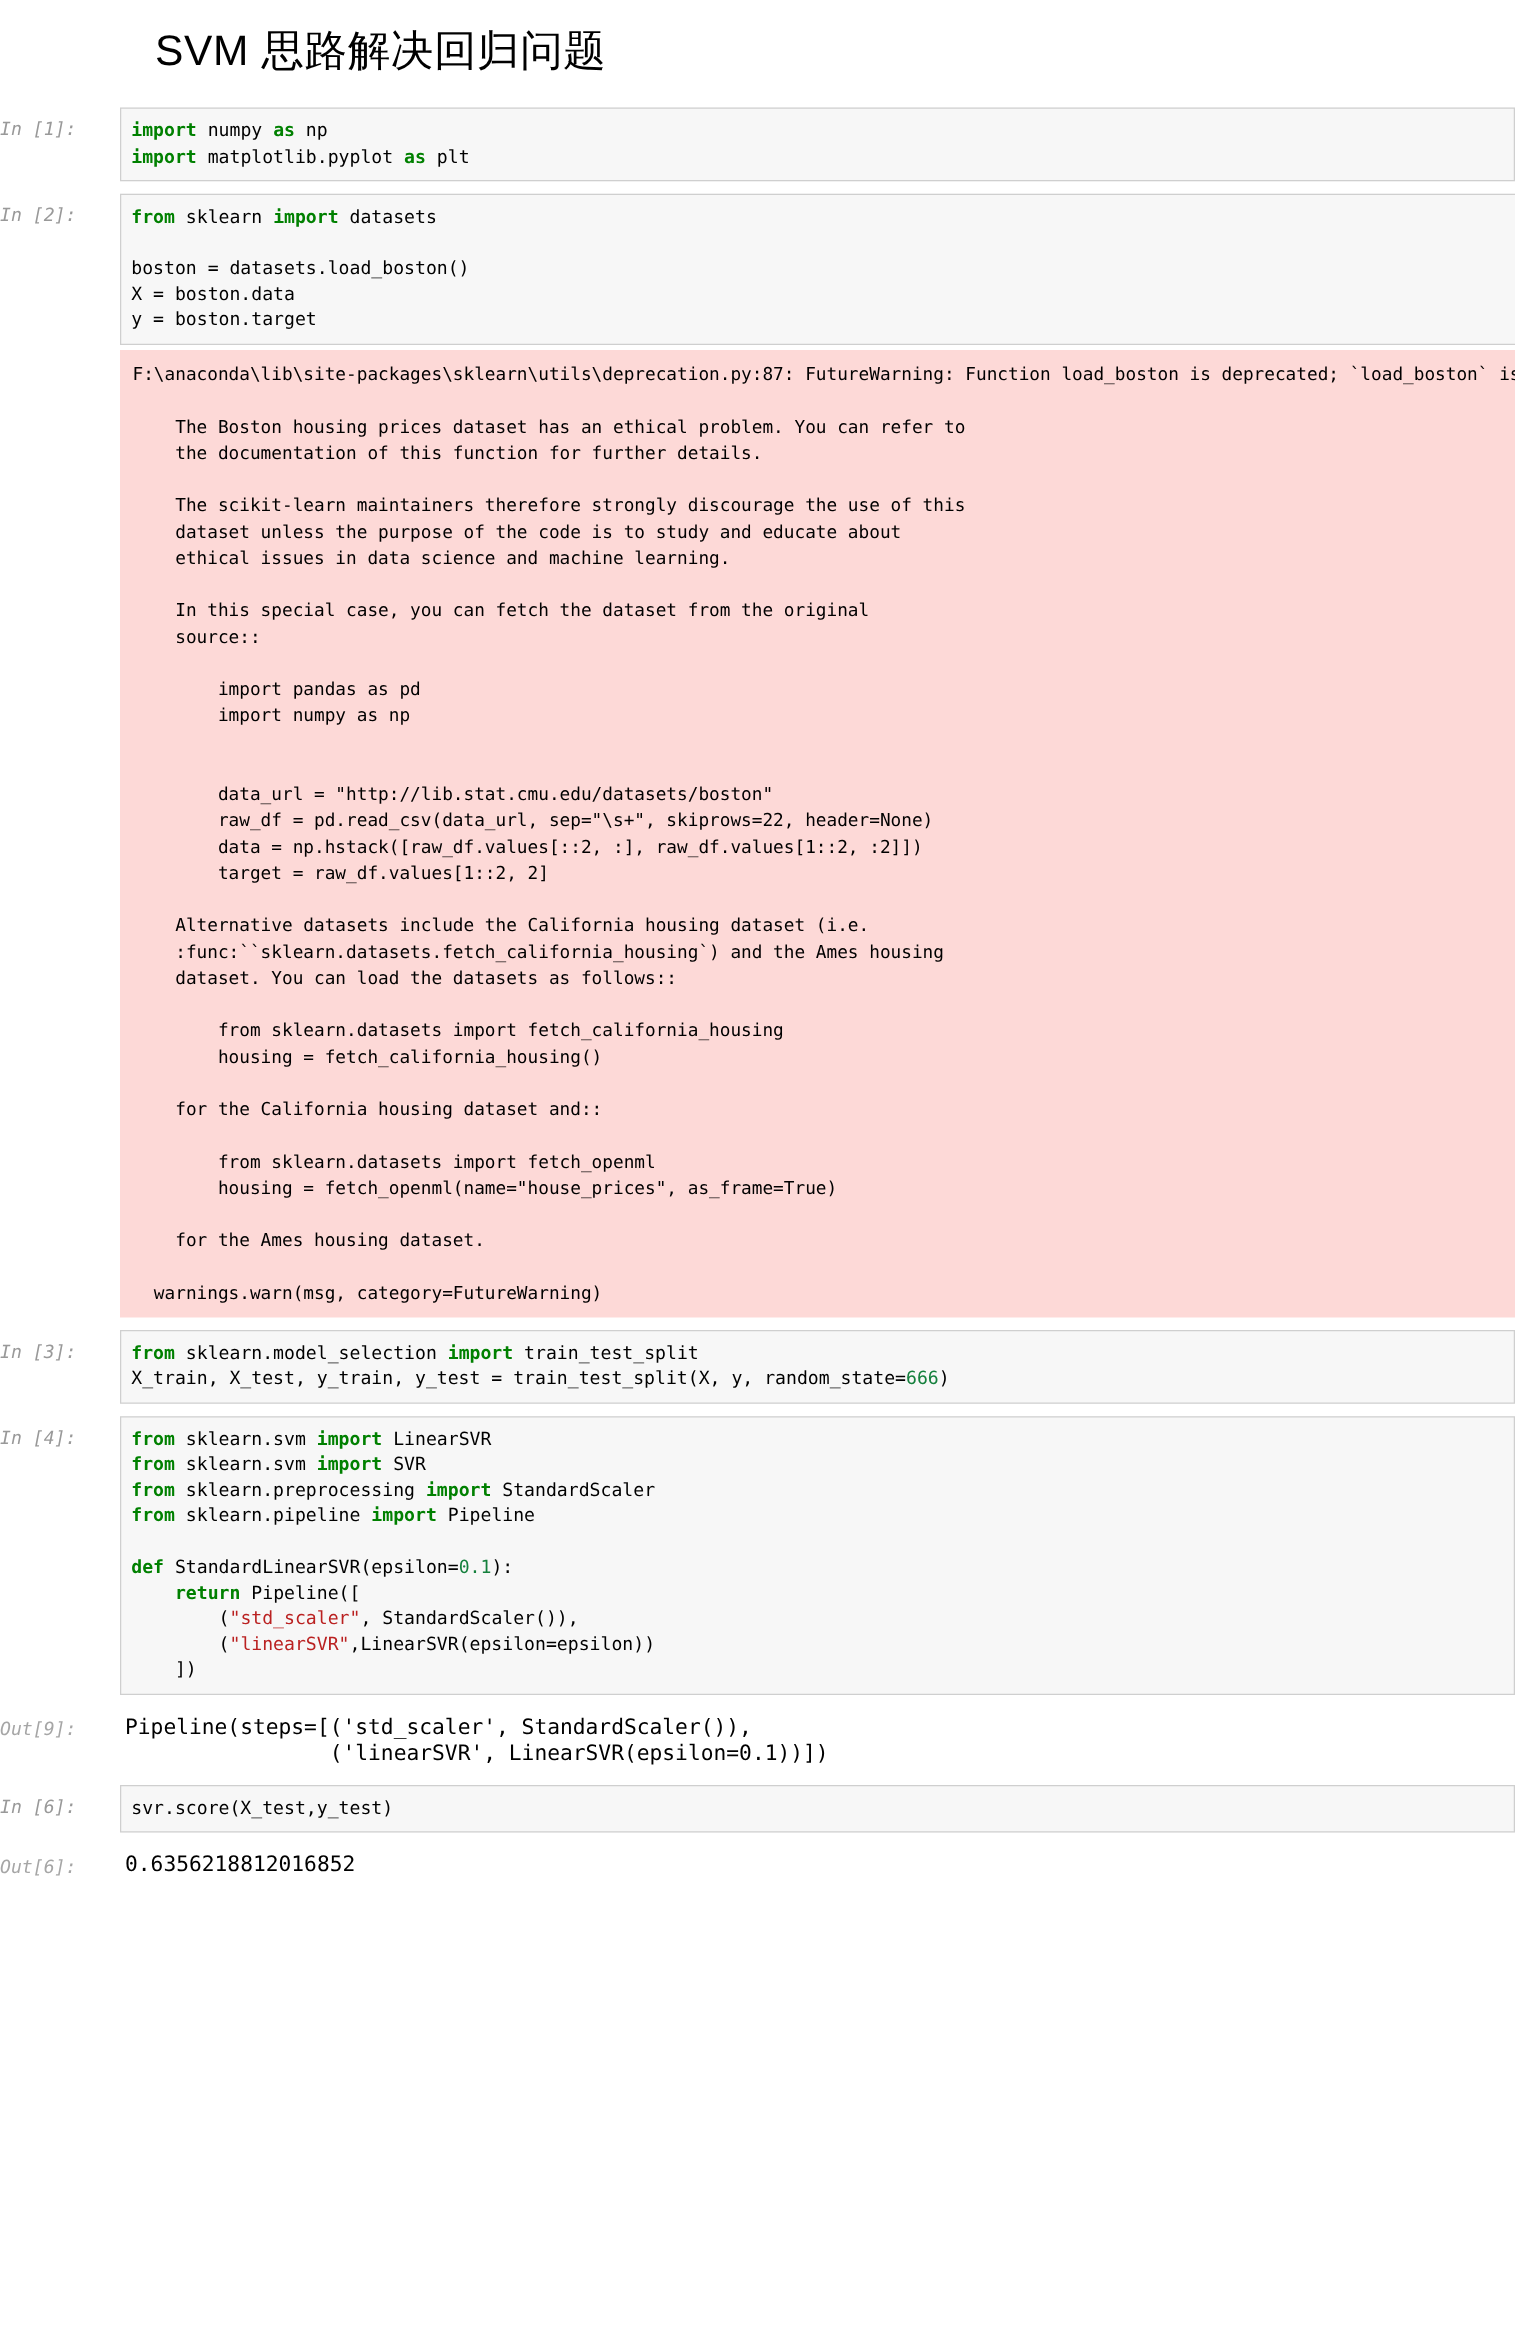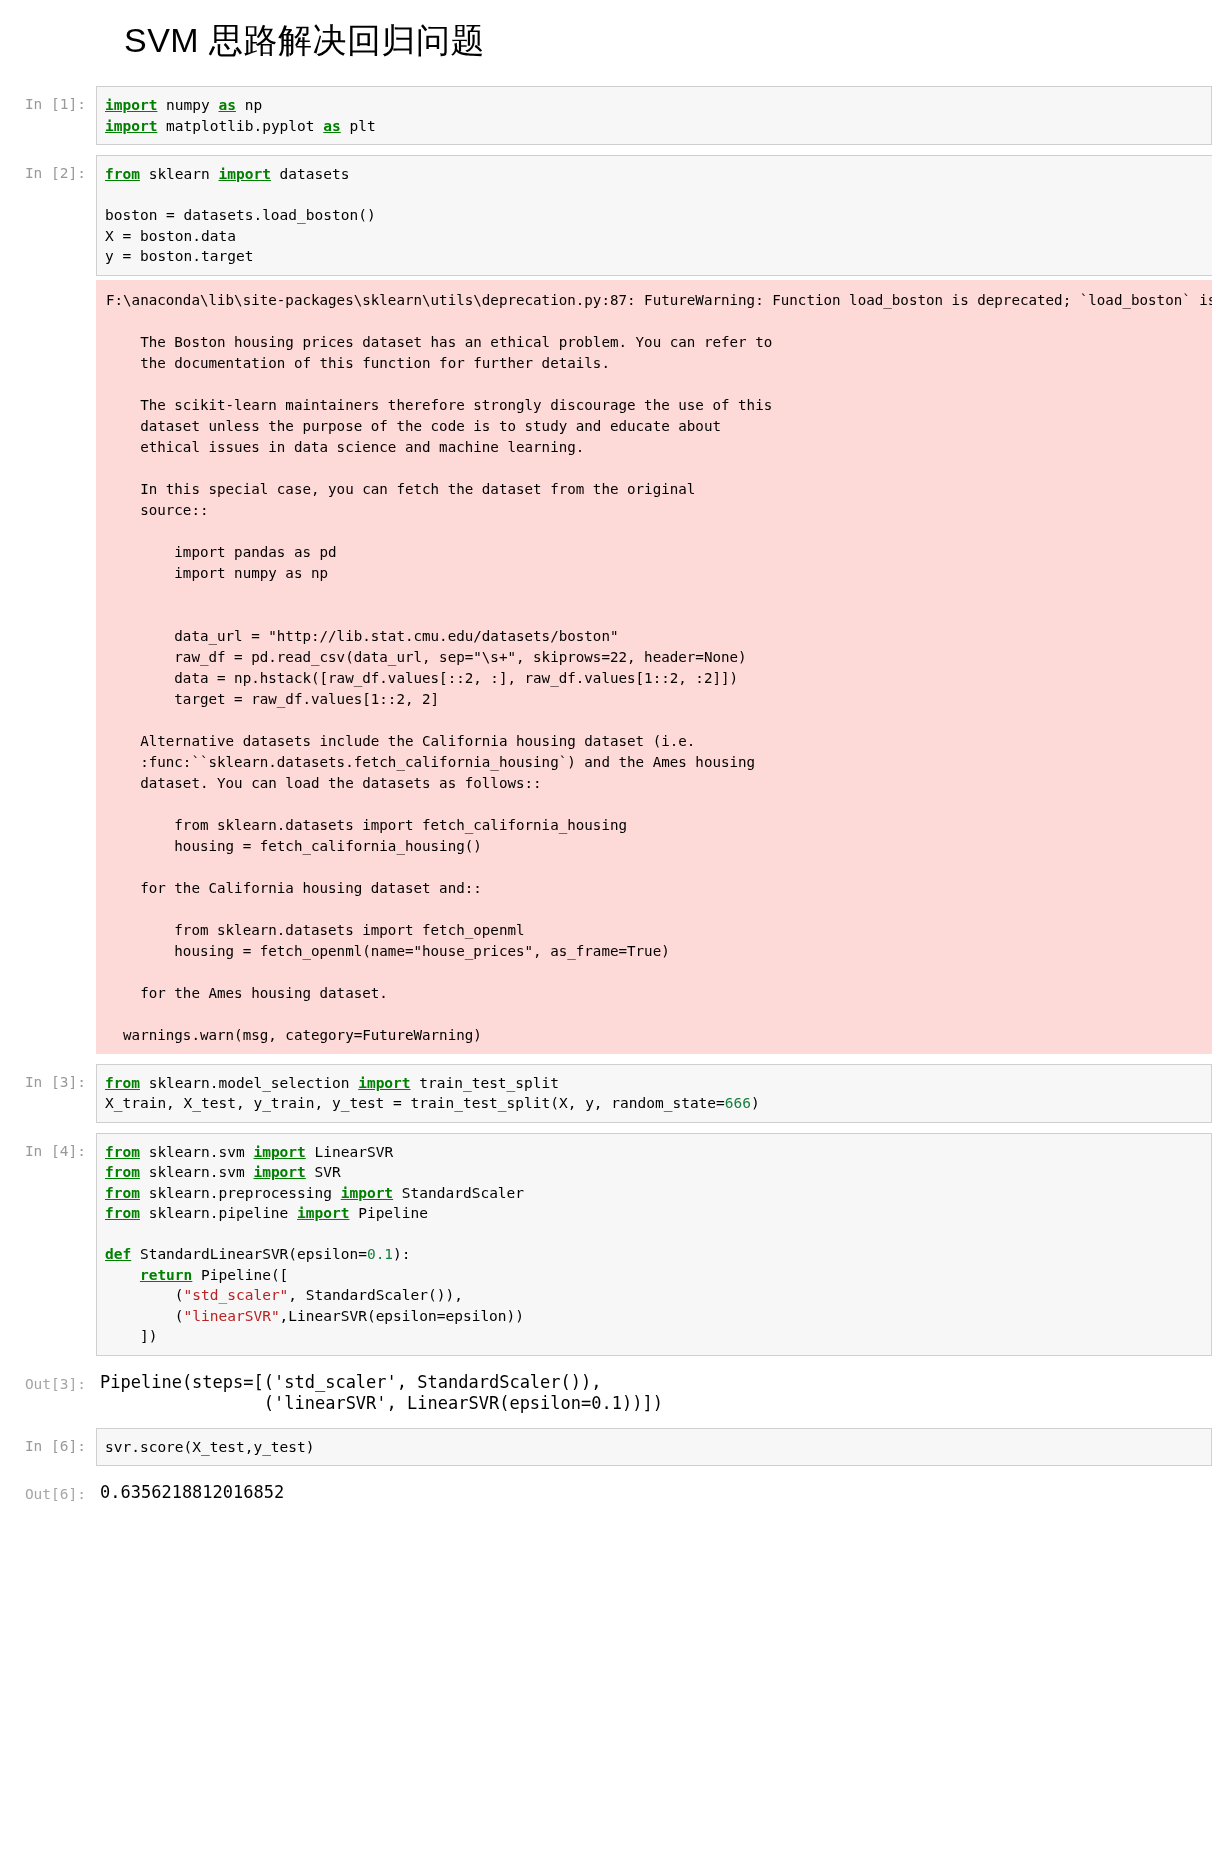--- a/index.html
+++ b/index.html
@@ -28,28 +28,29 @@
   .cell {
     display: flex;
     align-items: flex-start;
     width: 1212px;
     box-sizing: border-box;
     margin-bottom: 10px;
   }
   .prompt {
     width: 96px;
     min-width: 96px;
-    text-align: right;
+    text-align: left;
     padding-right: 10px;
     padding-top: 10px;
     font-family: "DejaVu Sans Mono", monospace;
     font-size: 14.5px;
     color: #999999;
     box-sizing: border-box;
     user-select: none;
+    font-style: italic;
   }
   .prompt.out {
     color: #a6a6a6;
   }
   .cell-body {
     flex: 1;
     box-sizing: border-box;
   }
   .input-area {
     background: #f7f7f7;
@@ -77,21 +78,21 @@
   .output-area {
     background: transparent;
     padding: 6px 10px 4px 4px;
     box-sizing: border-box;
     font-family: "DejaVu Sans Mono", monospace;
     font-size: 17px;
     line-height: 21px;
     white-space: pre;
     color: #000;
   }
-  .k { color: #008000; font-weight: bold; text-decoration: underline; }
+  .k { color: #008000; font-weight: bold; }
   .str { color: #ba2121; }
   .num { color: #15803d; }
   .spacer { height: 4px; }
 </style>
 </head>
 <body>
 
 <div class="notebook">
 
   <h1 class="title">SVM 思路解决回归问题</h1>
@@ -171,21 +172,21 @@
 <span class="k">def</span> StandardLinearSVR(epsilon=<span class="num">0.1</span>):
     <span class="k">return</span> Pipeline([
         (<span class="str">"std_scaler"</span>, StandardScaler()),
         (<span class="str">"linearSVR"</span>,LinearSVR(epsilon=epsilon))
     ])</div>
     </div>
   </div>
 
 
   <div class="cell">
-    <div class="prompt out">Out[3]:</div>
+    <div class="prompt out">Out[9]:</div>
     <div class="cell-body">
       <div class="output-area">Pipeline(steps=[('std_scaler', StandardScaler()),
                 ('linearSVR', LinearSVR(epsilon=0.1))])</div>
     </div>
   </div>
 
   <div class="cell">
     <div class="prompt">In [6]:</div>
     <div class="cell-body">
       <div class="input-area">svr.score(X_test,y_test)</div>

